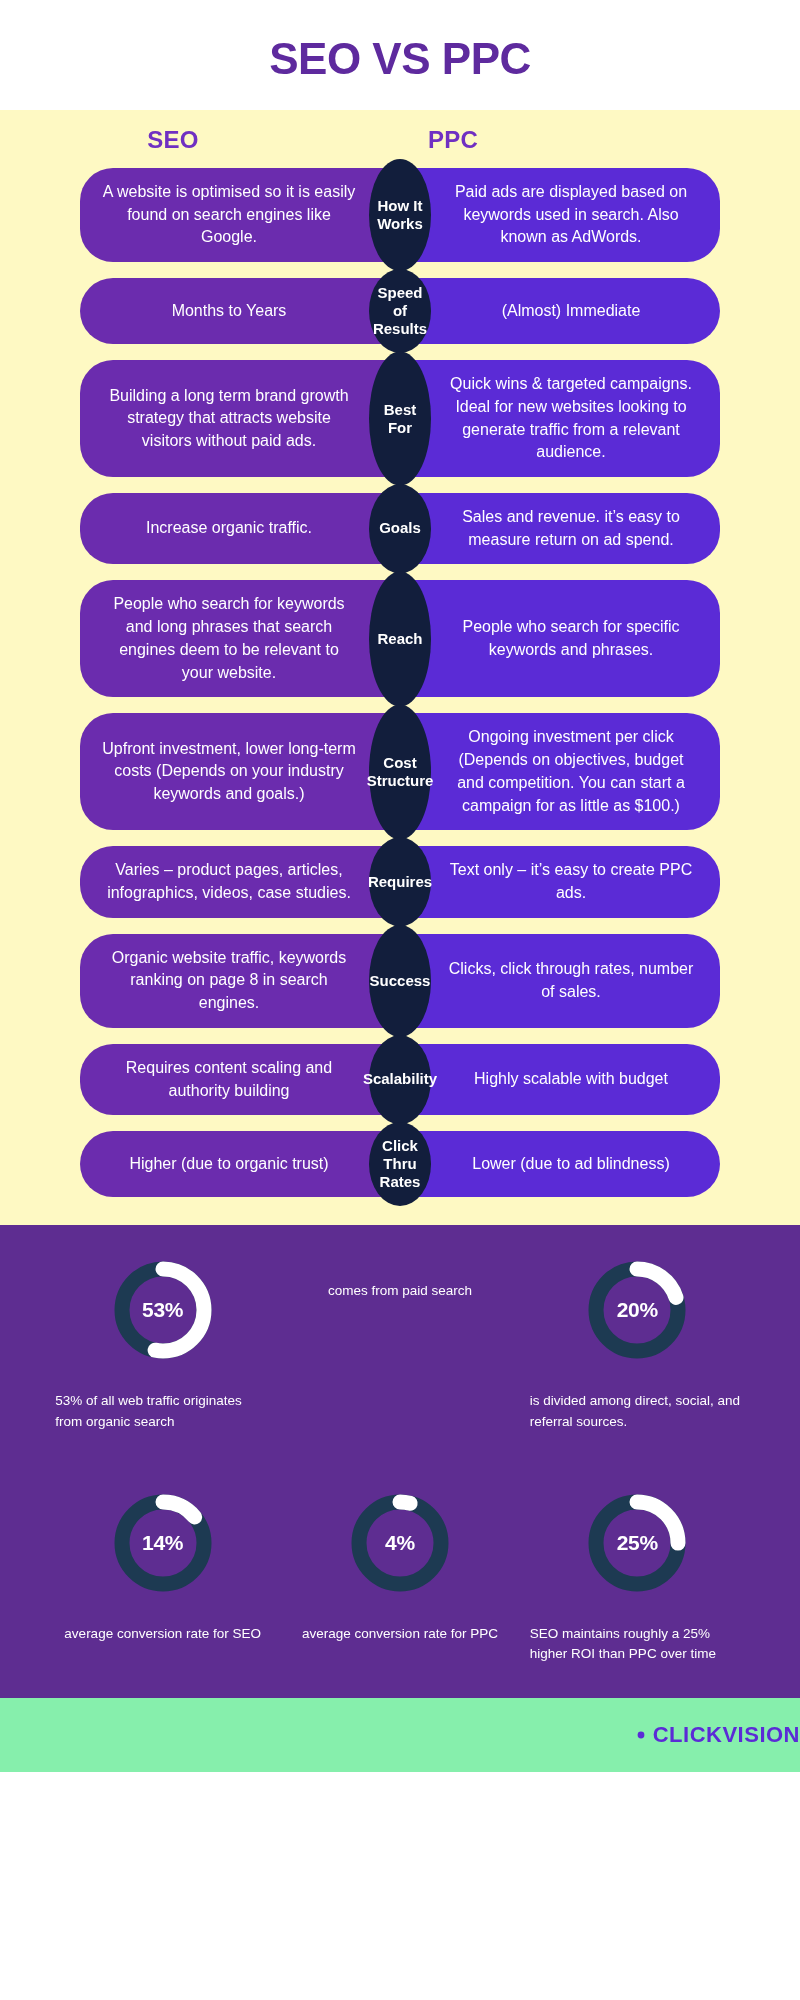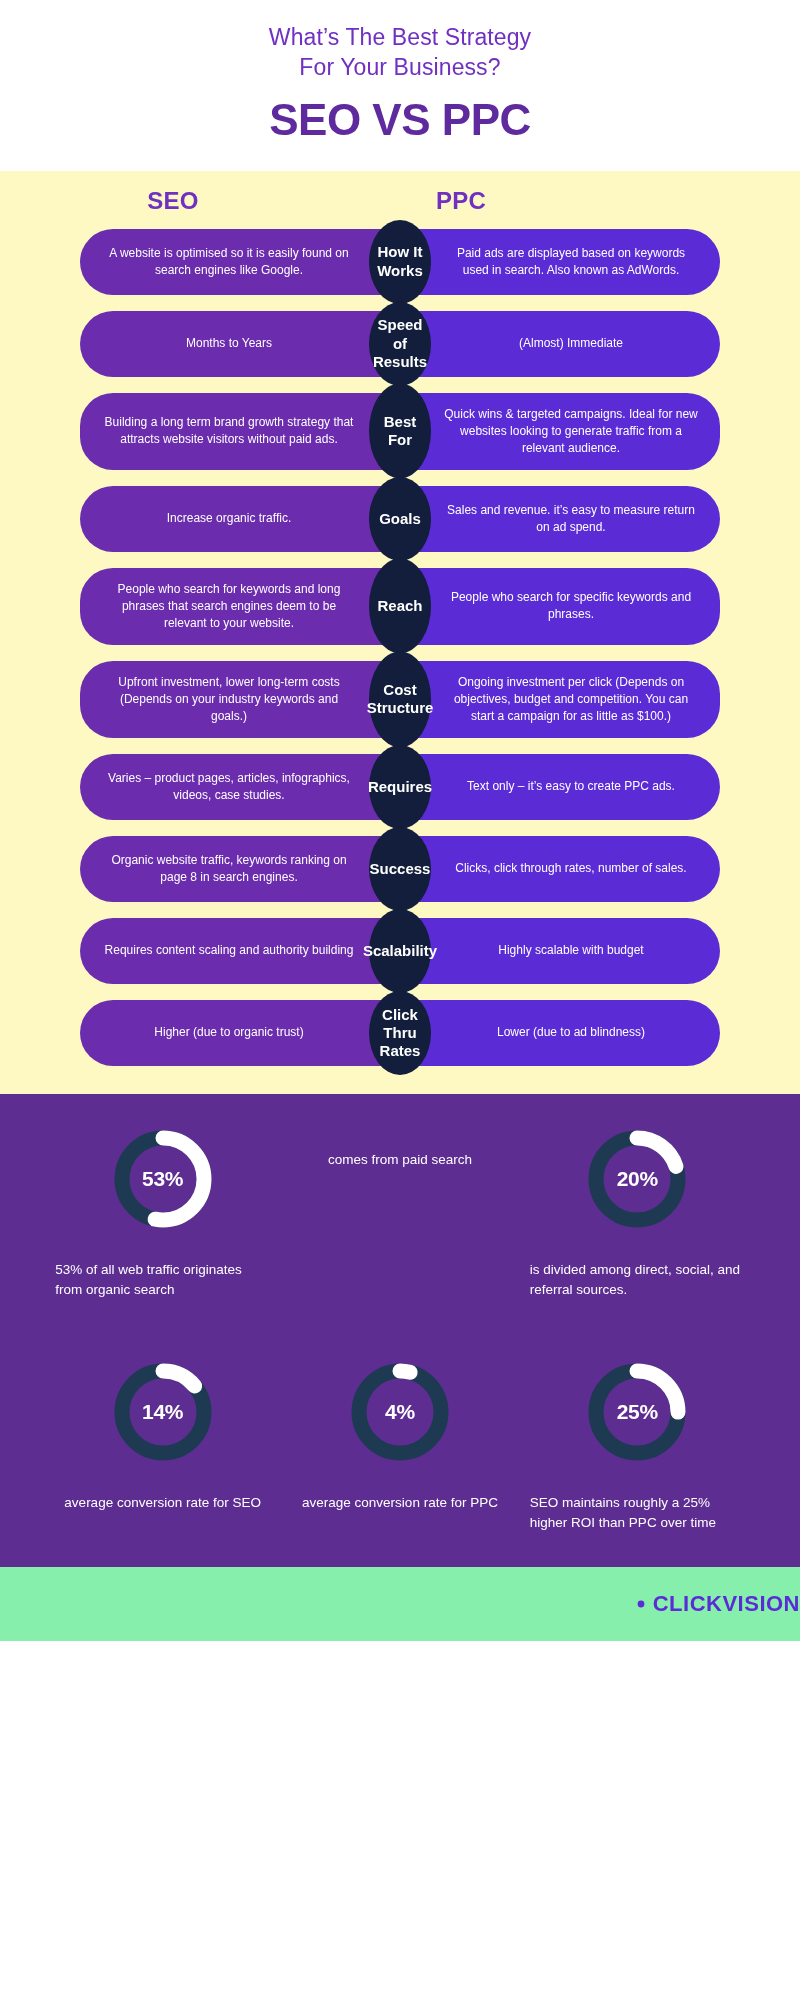--- a/index.html
+++ b/index.html
@@ -45,40 +45,40 @@
   .col-head {
     position: absolute;
     top: 0;
     font-size: 24px;
     font-weight: 700;
     color: #7030C2;
     text-align: center;
     letter-spacing: 0.2px;
   }
   .col-head.seo { left: 80px; width: 186px; }
-  .col-head.ppc { left: 368px; width: 186px; }
+  .col-head.ppc { left: 360px; width: 186px; }
 
   .rows { padding: 0 80px; }
 
   .row {
     position: relative;
     display: flex;
     align-items: stretch;
     margin-bottom: 16px;
     min-height: 66px;
   }
   .row:last-child { margin-bottom: 0; }
 
   .cell {
     flex: 1 1 0;
     display: flex;
     align-items: center;
     justify-content: center;
     color: #ffffff;
-    font-size: 12px;
+    font-size: 16px;
     line-height: 1.42;
     text-align: center;
     padding: 13px 38px 13px 22px;
   }
   .cell.seo {
     background: #6B2CAE;
     border-radius: 33px 0 0 33px;
     padding: 13px 44px 13px 22px;
   }
   .cell.ppc {
@@ -167,24 +167,20 @@
     color: #5B2BD6;
     font-size: 22px;
     font-weight: 700;
     letter-spacing: 0.5px;
   }
 </style>
 </head>
 <body>
 
 <div class="header">
-  <div class="header-sub">
-    <span>What’s The Best Strategy</span><br>
-    <span>For Your Business?</span>
-  </div>
   <div class="header-title">SEO VS PPC</div>
 </div>
 
 <div class="compare">
   <div class="col-heads">
     <div class="col-head seo">SEO</div>
     <div class="col-head ppc">PPC</div>
   </div>
   <div class="rows" id="rows-container">
       <div class="row">

